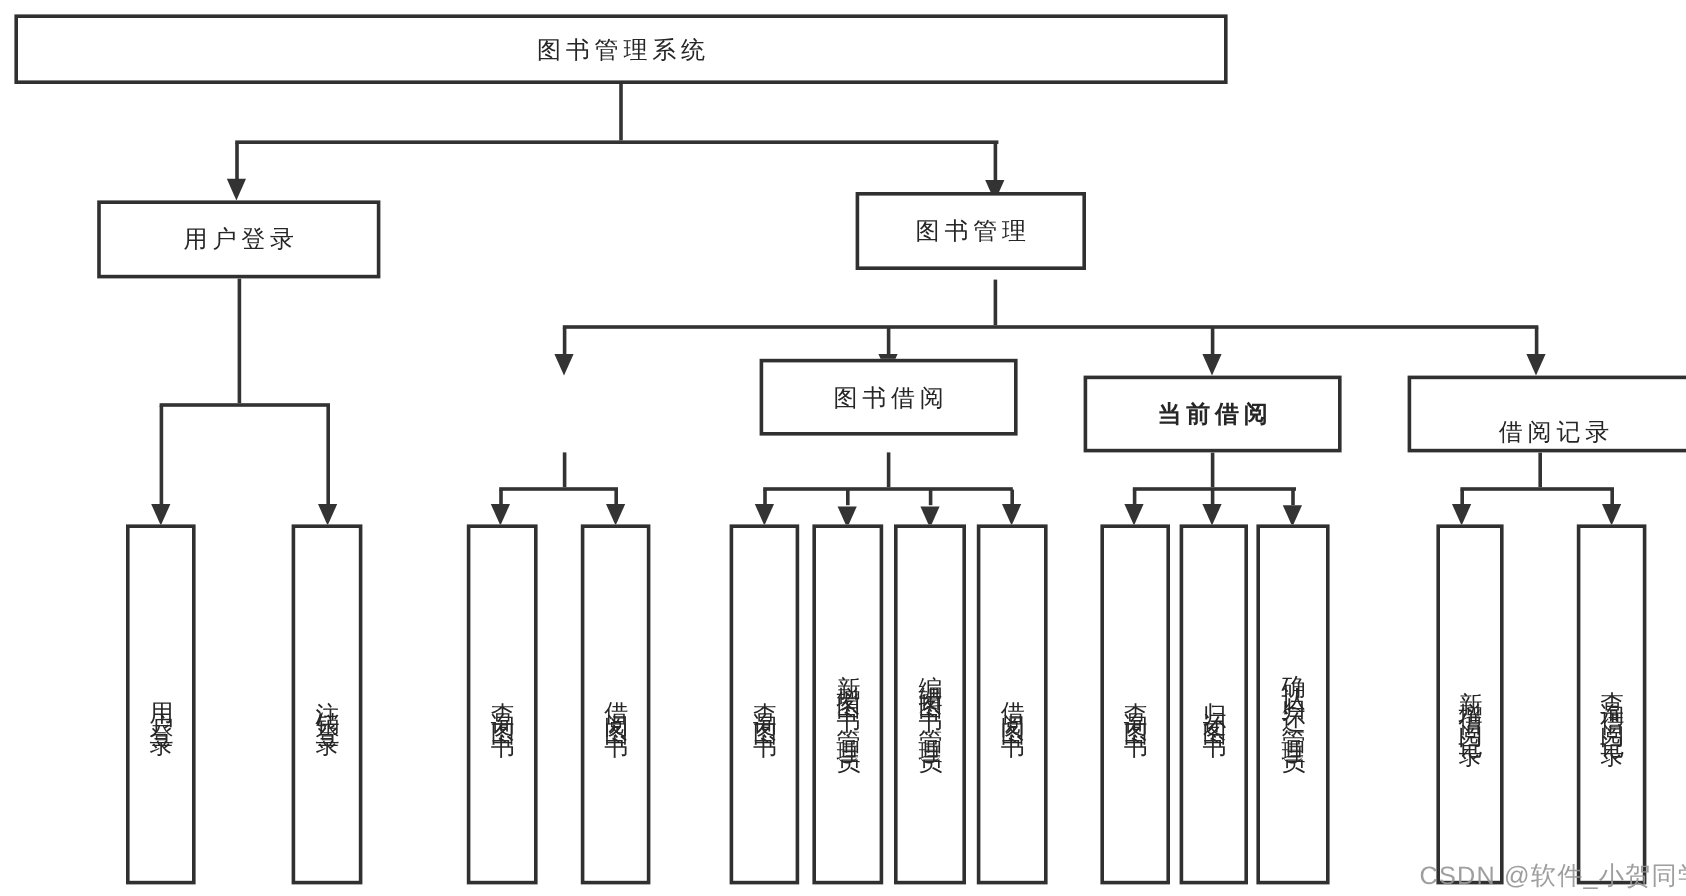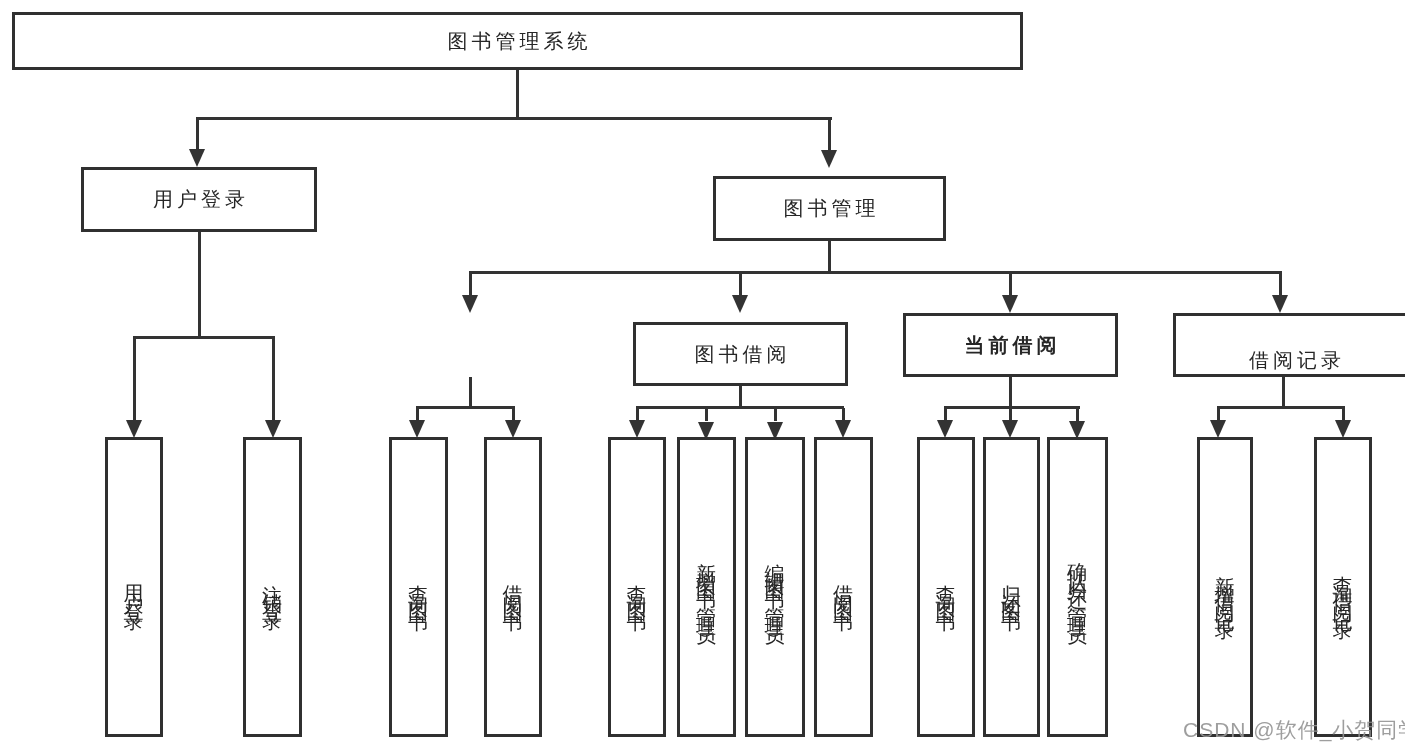--- a/index.html
+++ b/index.html
@@ -77,21 +77,21 @@
   <div class="vline" style="left:516px; top:70px; height:47px;"></div>
   <div class="hline" style="left:196px; top:117px; width:636px;"></div>
   <div class="vline" style="left:196px; top:119px; height:32px;"></div>
   <div class="ah" style="left:189px; top:149px;"></div>
   <div class="vline" style="left:828px; top:119px; height:32px;"></div>
   <div class="ah" style="left:821px; top:150px;"></div>
 
   <div class="box" style="left:81px; top:167px; width:236px; height:65px;">
     <span>用户登录</span>
   </div>
-  <div class="box" style="left:713px; top:176px; width:233px; height:65px;">
+  <div class="box" style="left:713px; top:160px; width:192px; height:65px;">
     <span>图书管理</span>
   </div>
 
   <div class="vline" style="left:198px; top:232px; height:104px;"></div>
   <div class="hline" style="left:133px; top:336px; width:142px;"></div>
   <div class="vline" style="left:133px; top:338px; height:83px;"></div>
   <div class="ah" style="left:126px; top:420px;"></div>
   <div class="vline" style="left:272px; top:338px; height:83px;"></div>
   <div class="ah" style="left:265px; top:420px;"></div>
 
@@ -99,21 +99,21 @@
   <div class="hline" style="left:469px; top:271px; width:813px;"></div>
   <div class="vline" style="left:469px; top:273px; height:23px;"></div>
   <div class="ah" style="left:462px; top:295px;"></div>
   <div class="vline" style="left:739px; top:273px; height:23px;"></div>
   <div class="ah" style="left:732px; top:295px;"></div>
   <div class="vline" style="left:1009px; top:273px; height:23px;"></div>
   <div class="ah" style="left:1002px; top:295px;"></div>
   <div class="vline" style="left:1279px; top:273px; height:23px;"></div>
   <div class="ah" style="left:1272px; top:295px;"></div>
 
-  <div class="box" style="left:633px; top:322px; width:215px; height:64px;">
+  <div class="box" style="left:633px; top:299px; width:215px; height:64px;">
     <span>图书借阅</span>
   </div>
   <div class="box" style="left:903px; top:313px; width:215px; height:64px;font-weight:bold;">
     <span>当前借阅</span>
   </div>
   <div class="box" style="left:1173px; top:313px; width:244px; height:64px;align-items:flex-end;">
     <span>借阅记录</span>
   </div>
 
   <div class="vline" style="left:469px; top:377px; height:29px;"></div>

